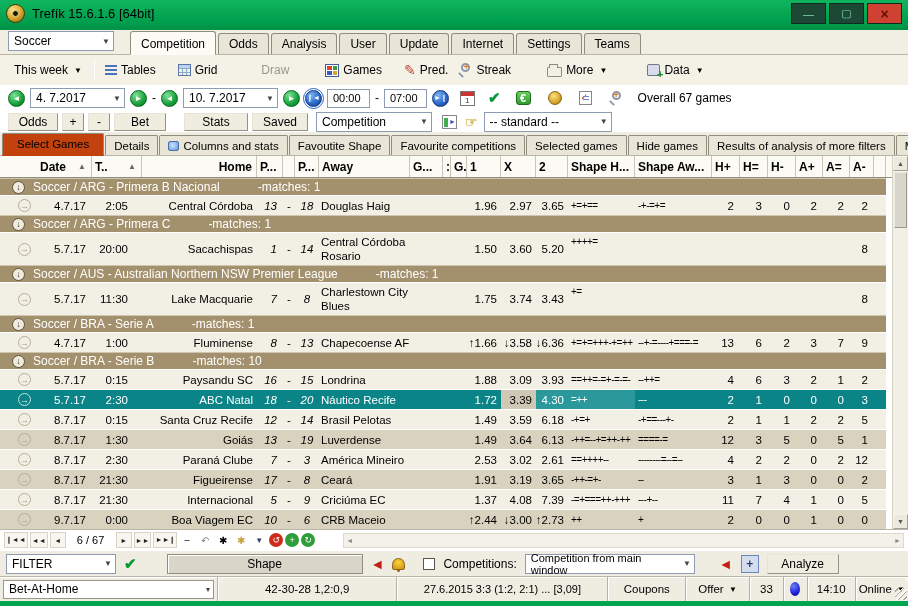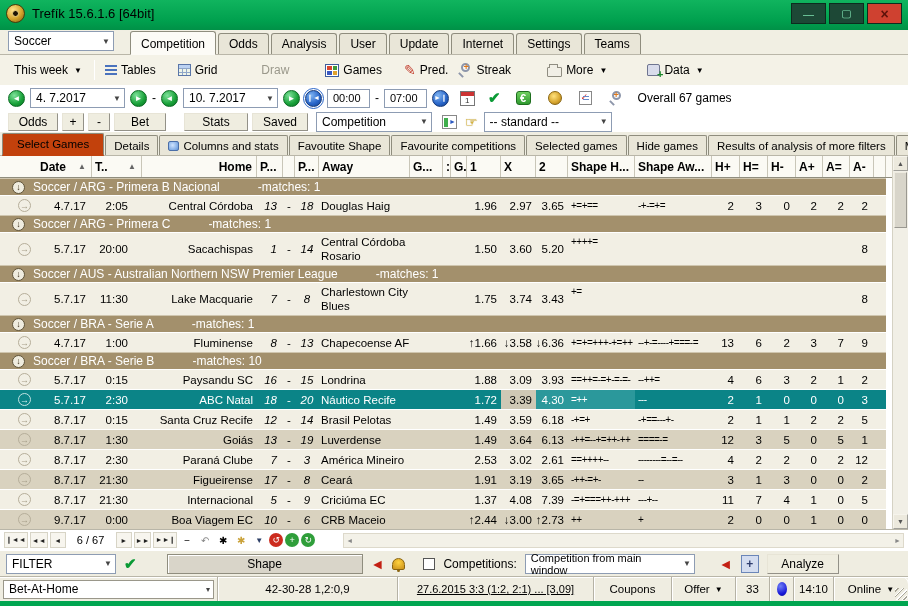--- a/index.html
+++ b/index.html
@@ -166,21 +166,21 @@
            display:flex; align-items:center; justify-content:center; font-size:12px; }
   .abtn { width:72px; height:20px; background:#efede0; border:1px outset #e7e4d6; display:flex; align-items:center; justify-content:center; }
 
   
   .statusbar { height:25px; background:#efede1; border-top:1px solid #b9b6a8; box-shadow:0 1px 0 #fff inset;
                display:flex; align-items:center; font-size:11.5px; position:relative; }
   .sec { height:100%; display:flex; align-items:center; justify-content:center; border-right:1px solid #b5b2a5;
          box-shadow:1px 0 0 #fff; padding:0 3px; white-space:nowrap; }
   .bah { width:218px; justify-content:flex-start; }
   .bah .combo { width:212px; height:19px; border:1px solid #9a978a; }
-  .s2{width:180px;} .s3{width:196px;font-size:11px;text-decoration:underline;} .s4{width:78px;} .s5{width:64px;} .s6{width:34px;} .s7{width:24px;} .s8{width:40px;}
+  .s2{width:180px;} .s3{width:212px;font-size:11px;} .s4{width:78px;} .s5{width:64px;} .s6{width:34px;} .s7{width:24px;} .s8{width:48px;}
   .s9{flex:1; border-right:none;border-radius:7px; }
   .bluedot { width:10px; height:14px; border-radius:50%; background:radial-gradient(circle at 35% 30%, #6f7ff5, #1717d8 65%, #0b0b8f); }
   .grip { position:absolute; right:1px; bottom:1px; width:12px; height:12px;
           background:repeating-linear-gradient(315deg, transparent 0 2px, #a9a697 2px 3px, #fff 3px 4px); }
 </style>
 </head>
 <body>
 
 <div class="win">
 

